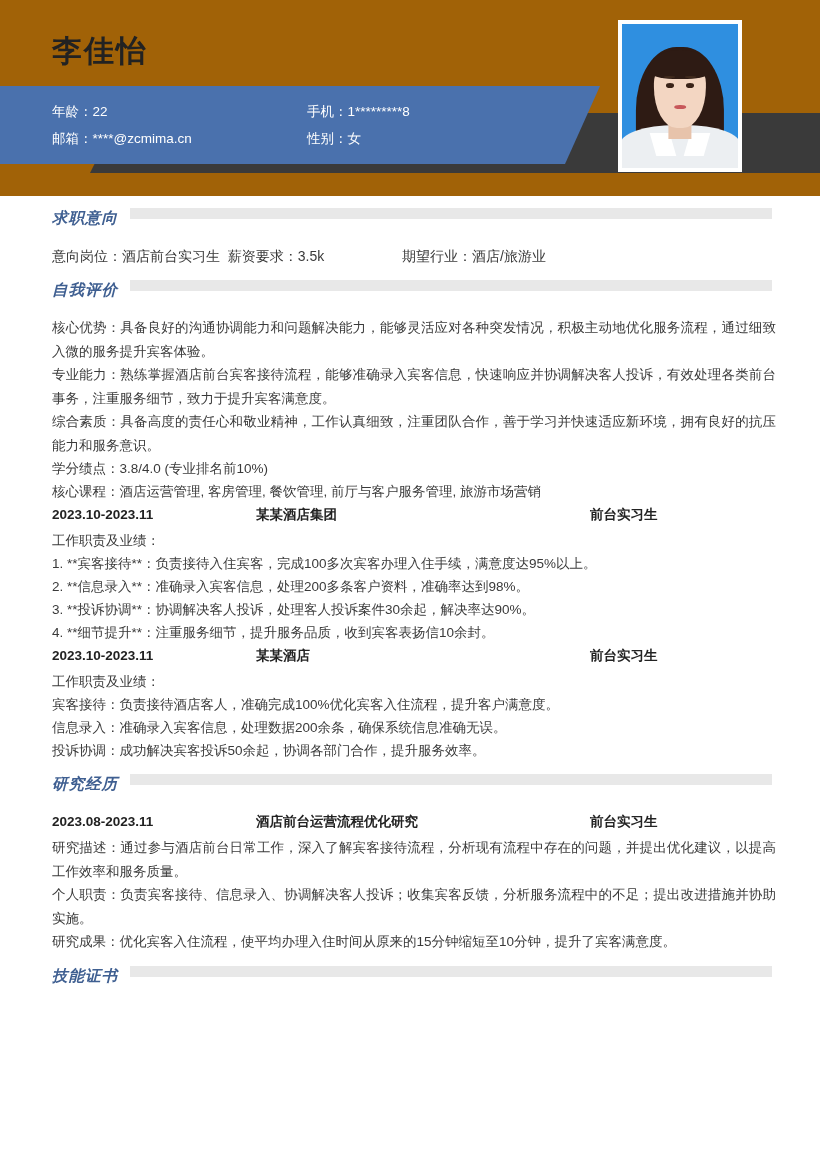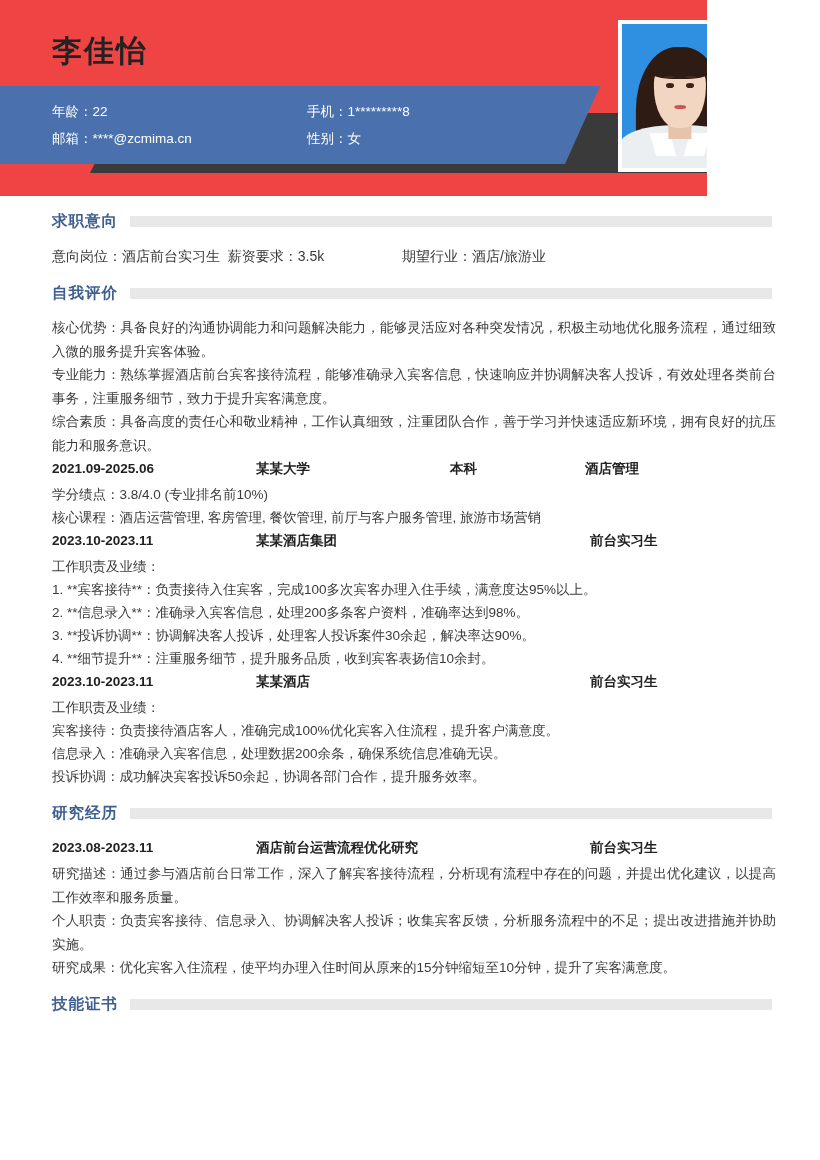--- a/index.html
+++ b/index.html
@@ -12,25 +12,24 @@
     height: 1160px;
     font-family: "Liberation Sans", "DejaVu Sans", sans-serif;
     color: #333333;
     overflow: hidden;
     position: relative;
   }
 
   
   .header {
     position: relative;
-    width: 672px;
+    width: 820px;
     height: 196px;
     overflow: hidden;
-    background: #ef4444;
-    padding-left: 35px;
+    background: #a16207;
   }
   .header-dark {
     position: absolute;
     left: 0;
     top: 113px;
     width: 820px;
     height: 60px;
     background: #3a3a3a;
     clip-path: polygon(120px 0, 820px 0, 820px 60px, 90px 60px);
   }
@@ -167,24 +166,25 @@
     position: relative;
     padding: 0 40px;
     box-sizing: border-box;
     width: 820px;
   }
 
   .section { margin-bottom: 0; }
 
   .section-head {
     display: flex;
-    align-items: center;
+    align-items: flex-start;
     height: 26px;
     margin-top: 12px;
     margin-bottom: 10px;
+    font-style: italic;
   }
   .section-title {
     font-size: 15.5px;
     font-weight: bold;
     color: #3f5f91;
     white-space: nowrap;
     padding-left: 12px;
     letter-spacing: 1px;
   }
   .section-bar {
@@ -294,26 +294,20 @@
     <div class="section-head">
       <div class="section-title">自我评价</div>
       <div class="section-bar"></div>
     </div>
     <div class="para">核心优势：具备良好的沟通协调能力和问题解决能力，能够灵活应对各种突发情况，积极主动地优化服务流程，通过细致入微的服务提升宾客体验。</div>
     <div class="para">专业能力：熟练掌握酒店前台宾客接待流程，能够准确录入宾客信息，快速响应并协调解决客人投诉，有效处理各类前台事务，注重服务细节，致力于提升宾客满意度。</div>
     <div class="para">综合素质：具备高度的责任心和敬业精神，工作认真细致，注重团队合作，善于学习并快速适应新环境，拥有良好的抗压能力和服务意识。</div>
   </div>
 
   <div class="section">
-    <div class="rec-row">
-      <div class="rec-c1">2021.09-2025.06</div>
-      <div class="rec-c2">某某大学</div>
-      <div class="rec-c3">本科</div>
-      <div class="rec-c4">酒店管理</div>
-    </div>
     <div class="line">学分绩点：3.8/4.0 (专业排名前10%)</div>
     <div class="line">核心课程：酒店运营管理, 客房管理, 餐饮管理, 前厅与客户服务管理, 旅游市场营销</div>
   </div>
 
   <div class="section">
     <div class="rec-row">
       <div class="exp-c1">2023.10-2023.11</div>
       <div class="exp-c2">某某酒店集团</div>
       <div class="exp-c3">前台实习生</div>
     </div>

